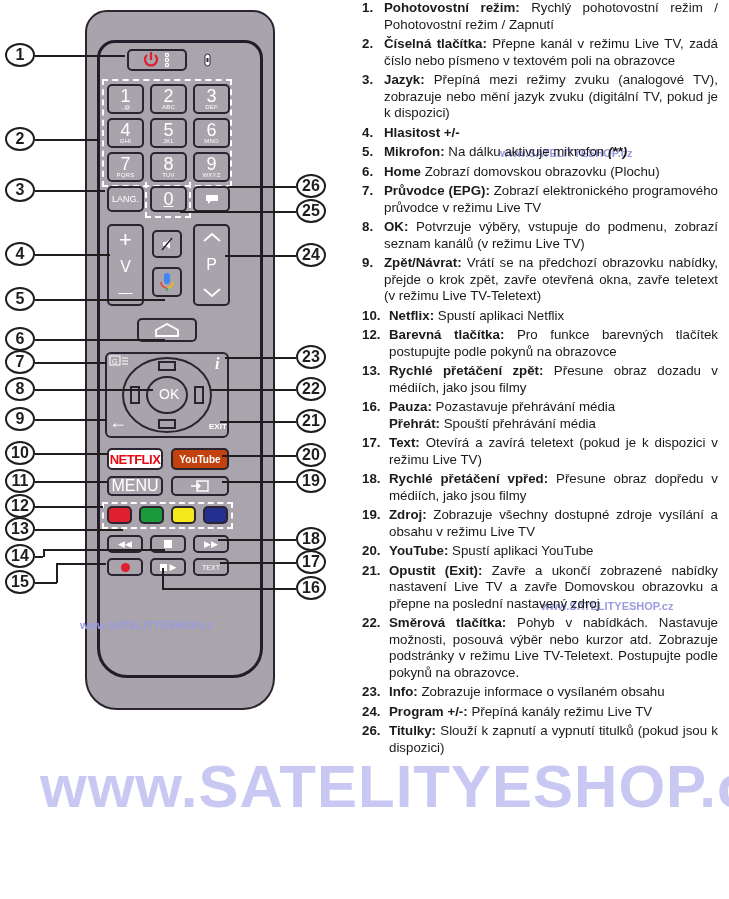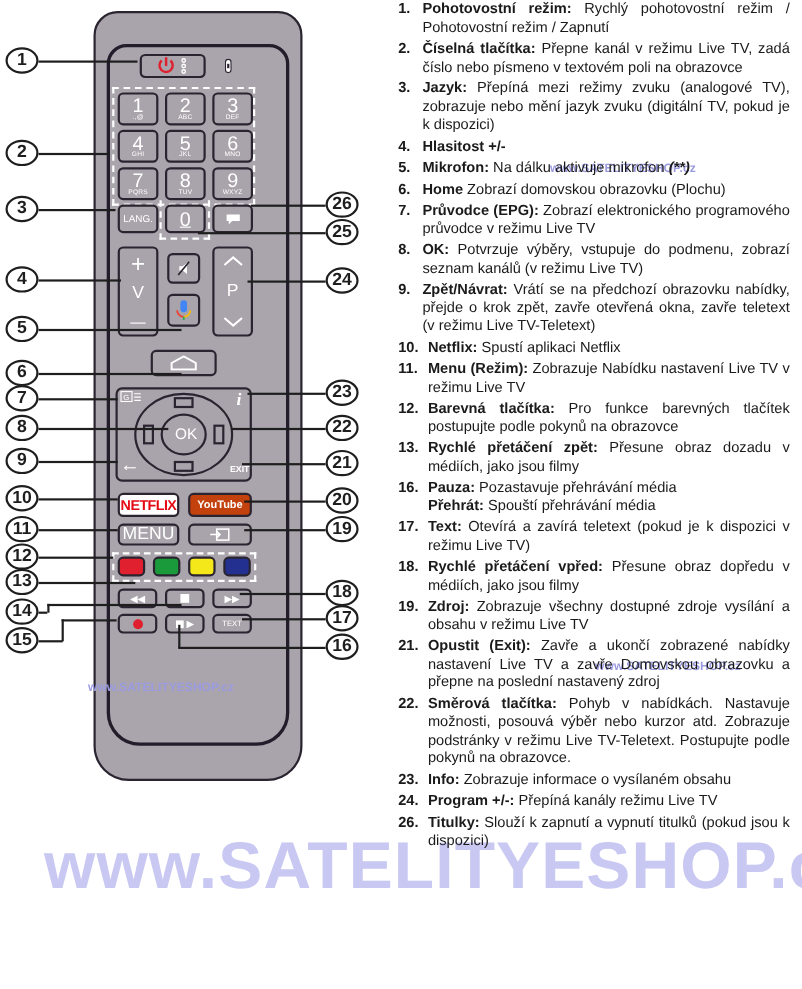--- a/index.html
+++ b/index.html
@@ -308,24 +308,20 @@
     </div>
   <div class="item">
       <span class="n">9.</span>
       <span class="t"><span class="k">Zpět/Návrat:</span><span> Vrátí se na předchozí obrazovku nabídky, přejde o krok zpět, zavře otevřená okna, zavře teletext (v režimu Live TV-Teletext)</span></span>
     </div>
   <div class="item wide">
       <span class="n">10.</span>
       <span class="t"><span class="k">Netflix:</span><span> Spustí aplikaci Netflix</span></span>
     </div>
   <div class="item wide">
-      <span class="n">11.</span>
-      <span class="t"><span class="k">Menu (Režim):</span><span> Zobrazuje Nabídku nastavení Live TV v režimu Live TV</span></span>
-    </div>
-  <div class="item wide">
       <span class="n">12.</span>
       <span class="t"><span class="k">Barevná tlačítka:</span><span> Pro funkce barevných tlačítek postupujte podle pokynů na obrazovce</span></span>
     </div>
   <div class="item wide">
       <span class="n">13.</span>
       <span class="t"><span class="k">Rychlé přetáčení zpět:</span><span> Přesune obraz dozadu v médiích, jako jsou filmy</span></span>
     </div>
   <div class="item wide">
       <span class="n">16.</span>
       <span class="t"><span class="k">Pauza:</span><span> Pozastavuje přehrávání média</span><br><span class="k">Přehrát:</span><span> Spouští přehrávání média</span></span>
@@ -336,20 +332,24 @@
     </div>
   <div class="item wide">
       <span class="n">18.</span>
       <span class="t"><span class="k">Rychlé přetáčení vpřed:</span><span> Přesune obraz dopředu v médiích, jako jsou filmy</span></span>
     </div>
   <div class="item wide">
       <span class="n">19.</span>
       <span class="t"><span class="k">Zdroj:</span><span> Zobrazuje všechny dostupné zdroje vysílání a obsahu v režimu Live TV</span></span>
     </div>
   <div class="item wide">
+      <span class="n">20.</span>
+      <span class="t"><span class="k">YouTube:</span><span> Spustí aplikaci YouTube</span></span>
+    </div>
+  <div class="item wide">
       <span class="n">21.</span>
       <span class="t"><span class="k">Opustit (Exit):</span><span> Zavře a ukončí zobrazené nabídky nastavení Live TV a zavře Domovskou obrazovku a přepne na poslední nastavený zdroj</span></span>
     </div>
   <div class="item wide">
       <span class="n">22.</span>
       <span class="t"><span class="k">Směrová tlačítka:</span><span> Pohyb v nabídkách. Nastavuje možnosti, posouvá výběr nebo kurzor atd. Zobrazuje podstránky v režimu Live TV-Teletext. Postupujte podle pokynů na obrazovce.</span></span>
     </div>
   <div class="item wide">
       <span class="n">23.</span>
       <span class="t"><span class="k">Info:</span><span> Zobrazuje informace o vysílaném obsahu</span></span>

